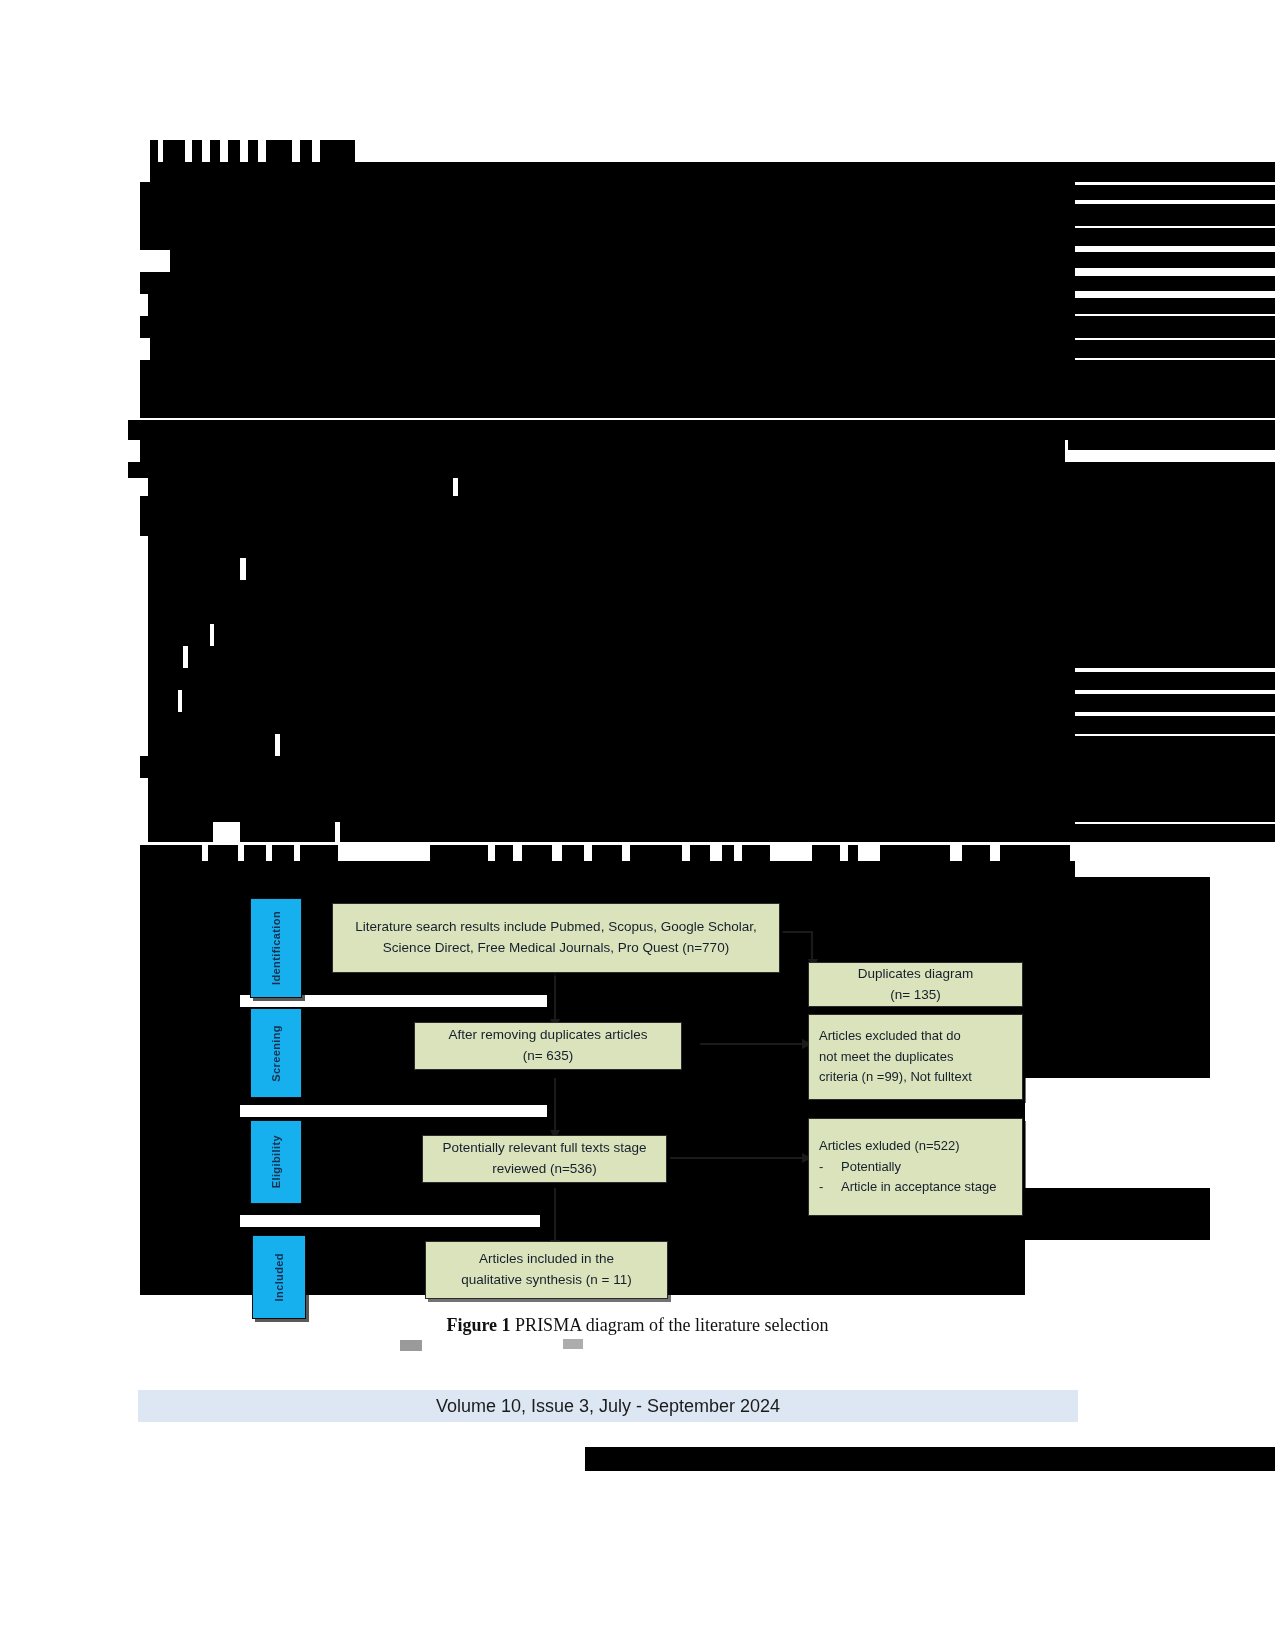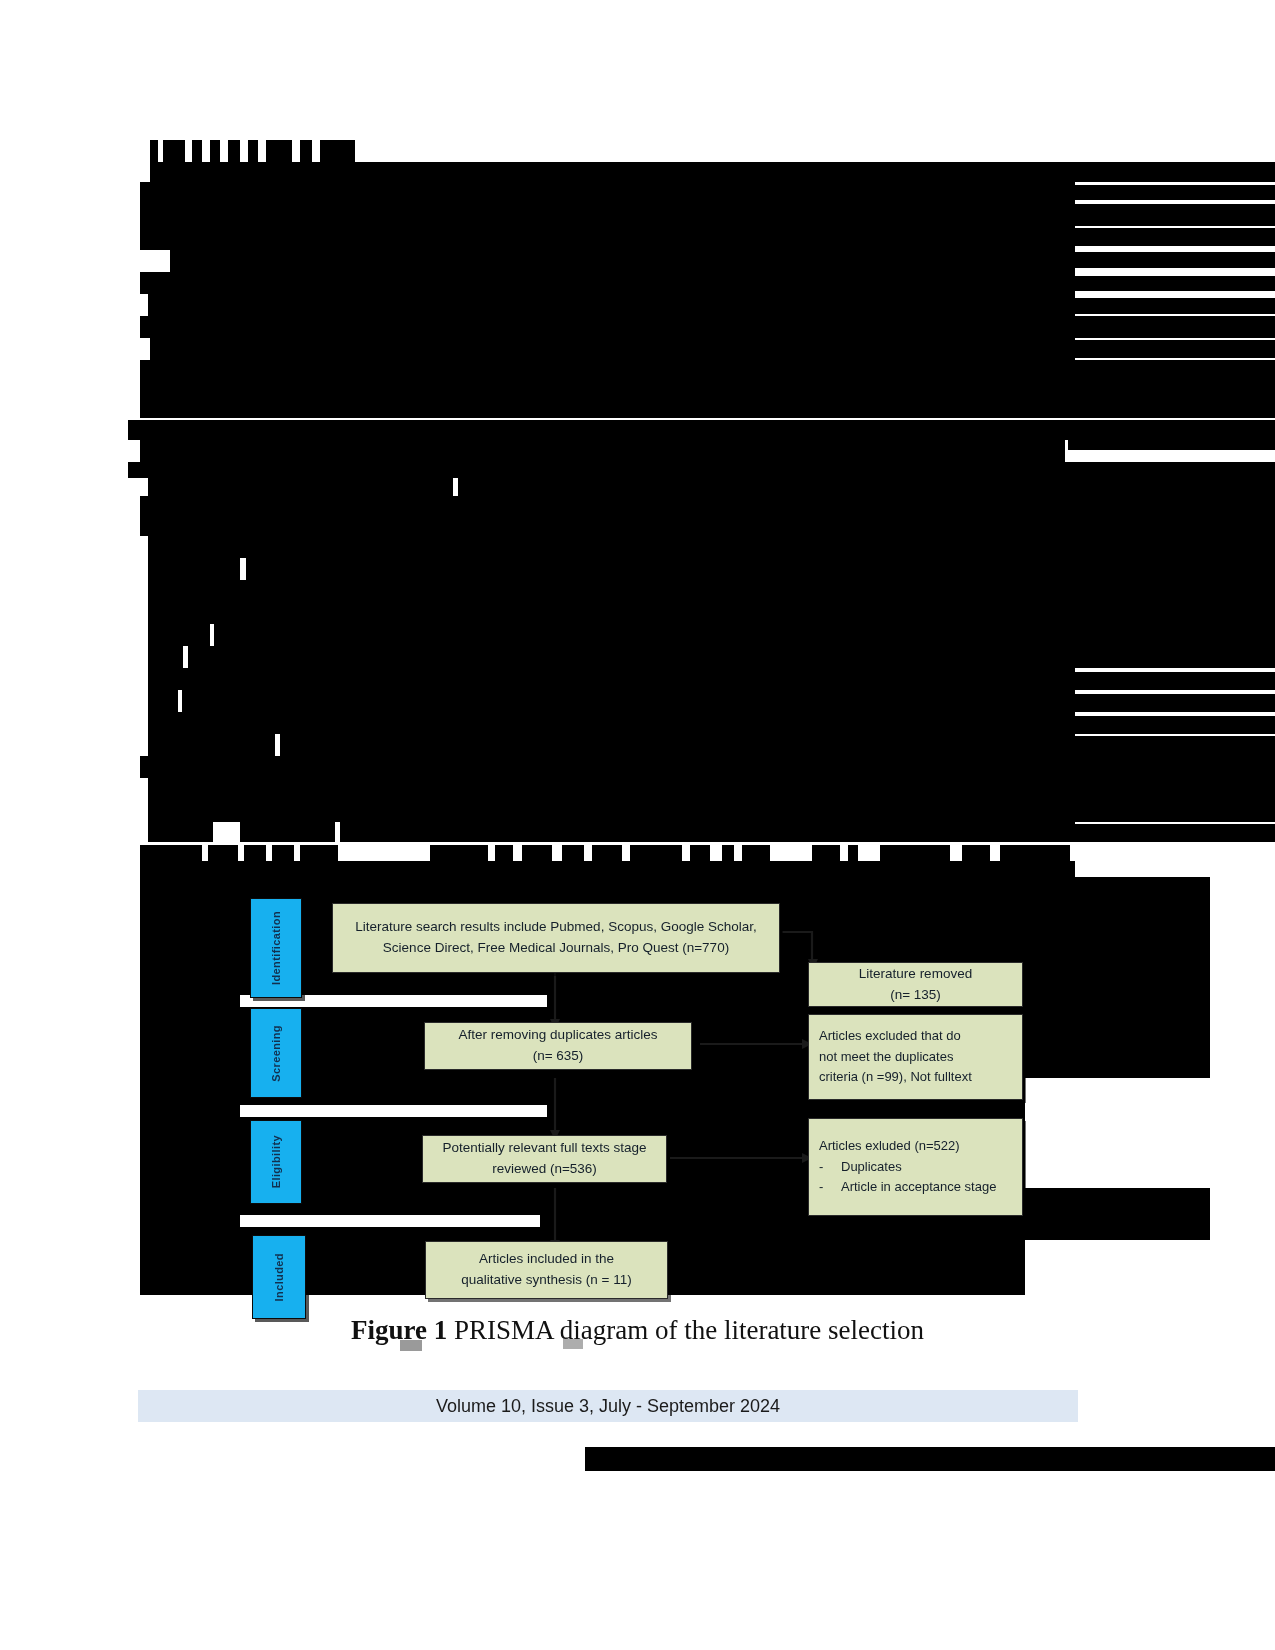--- a/index.html
+++ b/index.html
@@ -98,21 +98,21 @@
   }
   .bullets li .dash { width: 6px; flex: 0 0 6px; }
 
   
   .caption {
     position: absolute;
     left: 0;
     width: 1275px;
     text-align: center;
     font-family: "Liberation Serif", serif;
-    font-size: 27px;
+    font-size: 18px;
     color: #111111;
   }
   .caption b { font-weight: bold; }
 
   
   .footer-band {
     position: absolute;
     background: #dde7f3;
     display: flex;
     align-items: center;
@@ -259,52 +259,52 @@
   </div>
   <div class="stage-label" style="left:252px; top:1235px; width:52px; height:82px;">
     <span>Included</span>
   </div>
 
   <div class="flow-box center" style="left:332px; top:903px; width:448px; height:70px;">
     <span class="line">Literature search results include Pubmed, Scopus, Google Scholar,</span>
     <span class="line">Science Direct, Free Medical Journals, Pro Quest (n=770)</span>
   </div>
 
-  <div class="flow-box center" style="left:424px; top:1022px; width:268px; height:48px;">
+  <div class="flow-box center" style="left:414px; top:1022px; width:268px; height:48px;">
     <span class="line">After removing duplicates articles</span>
     <span class="line">(n= 635)</span>
   </div>
 
   <div class="flow-box center" style="left:422px; top:1135px; width:245px; height:48px;">
     <span class="line">Potentially relevant full texts stage</span>
     <span class="line">reviewed (n=536)</span>
   </div>
 
   <div class="flow-box center" style="left:425px; top:1241px; width:243px; height:58px;">
     <span class="line">Articles included in the</span>
     <span class="line">qualitative synthesis (n = 11)</span>
   </div>
 
   <div class="flow-box center" style="left:808px; top:962px; width:215px; height:45px;">
-    <span class="line">Literature removed</span>
+    <span class="line">Duplicates diagram</span>
     <span class="line">(n= 135)</span>
   </div>
 
   <div class="flow-box left" style="left:808px; top:1014px; width:215px; height:86px;">
     <span class="line">Articles excluded  that do</span>
     <span class="line">not meet the duplicates</span>
     <span class="line">criteria (n =99), Not fulltext</span>
   </div>
 
   <div class="flow-box left" style="left:808px; top:1118px; width:215px; height:98px;">
     <span class="line">Articles exluded  (n=522)</span>
     <ul class="bullets">
       <li>
         <span class="dash">-</span>
-        <span>Duplicates</span>
+        <span>Potentially</span>
       </li>
       <li>
         <span class="dash">-</span>
         <span>Article in acceptance stage</span>
       </li>
     </ul>
   </div>
 
   <div class="caption" style="top:1315px;">
     <b>Figure 1</b><span> PRISMA diagram of the literature selection</span>

